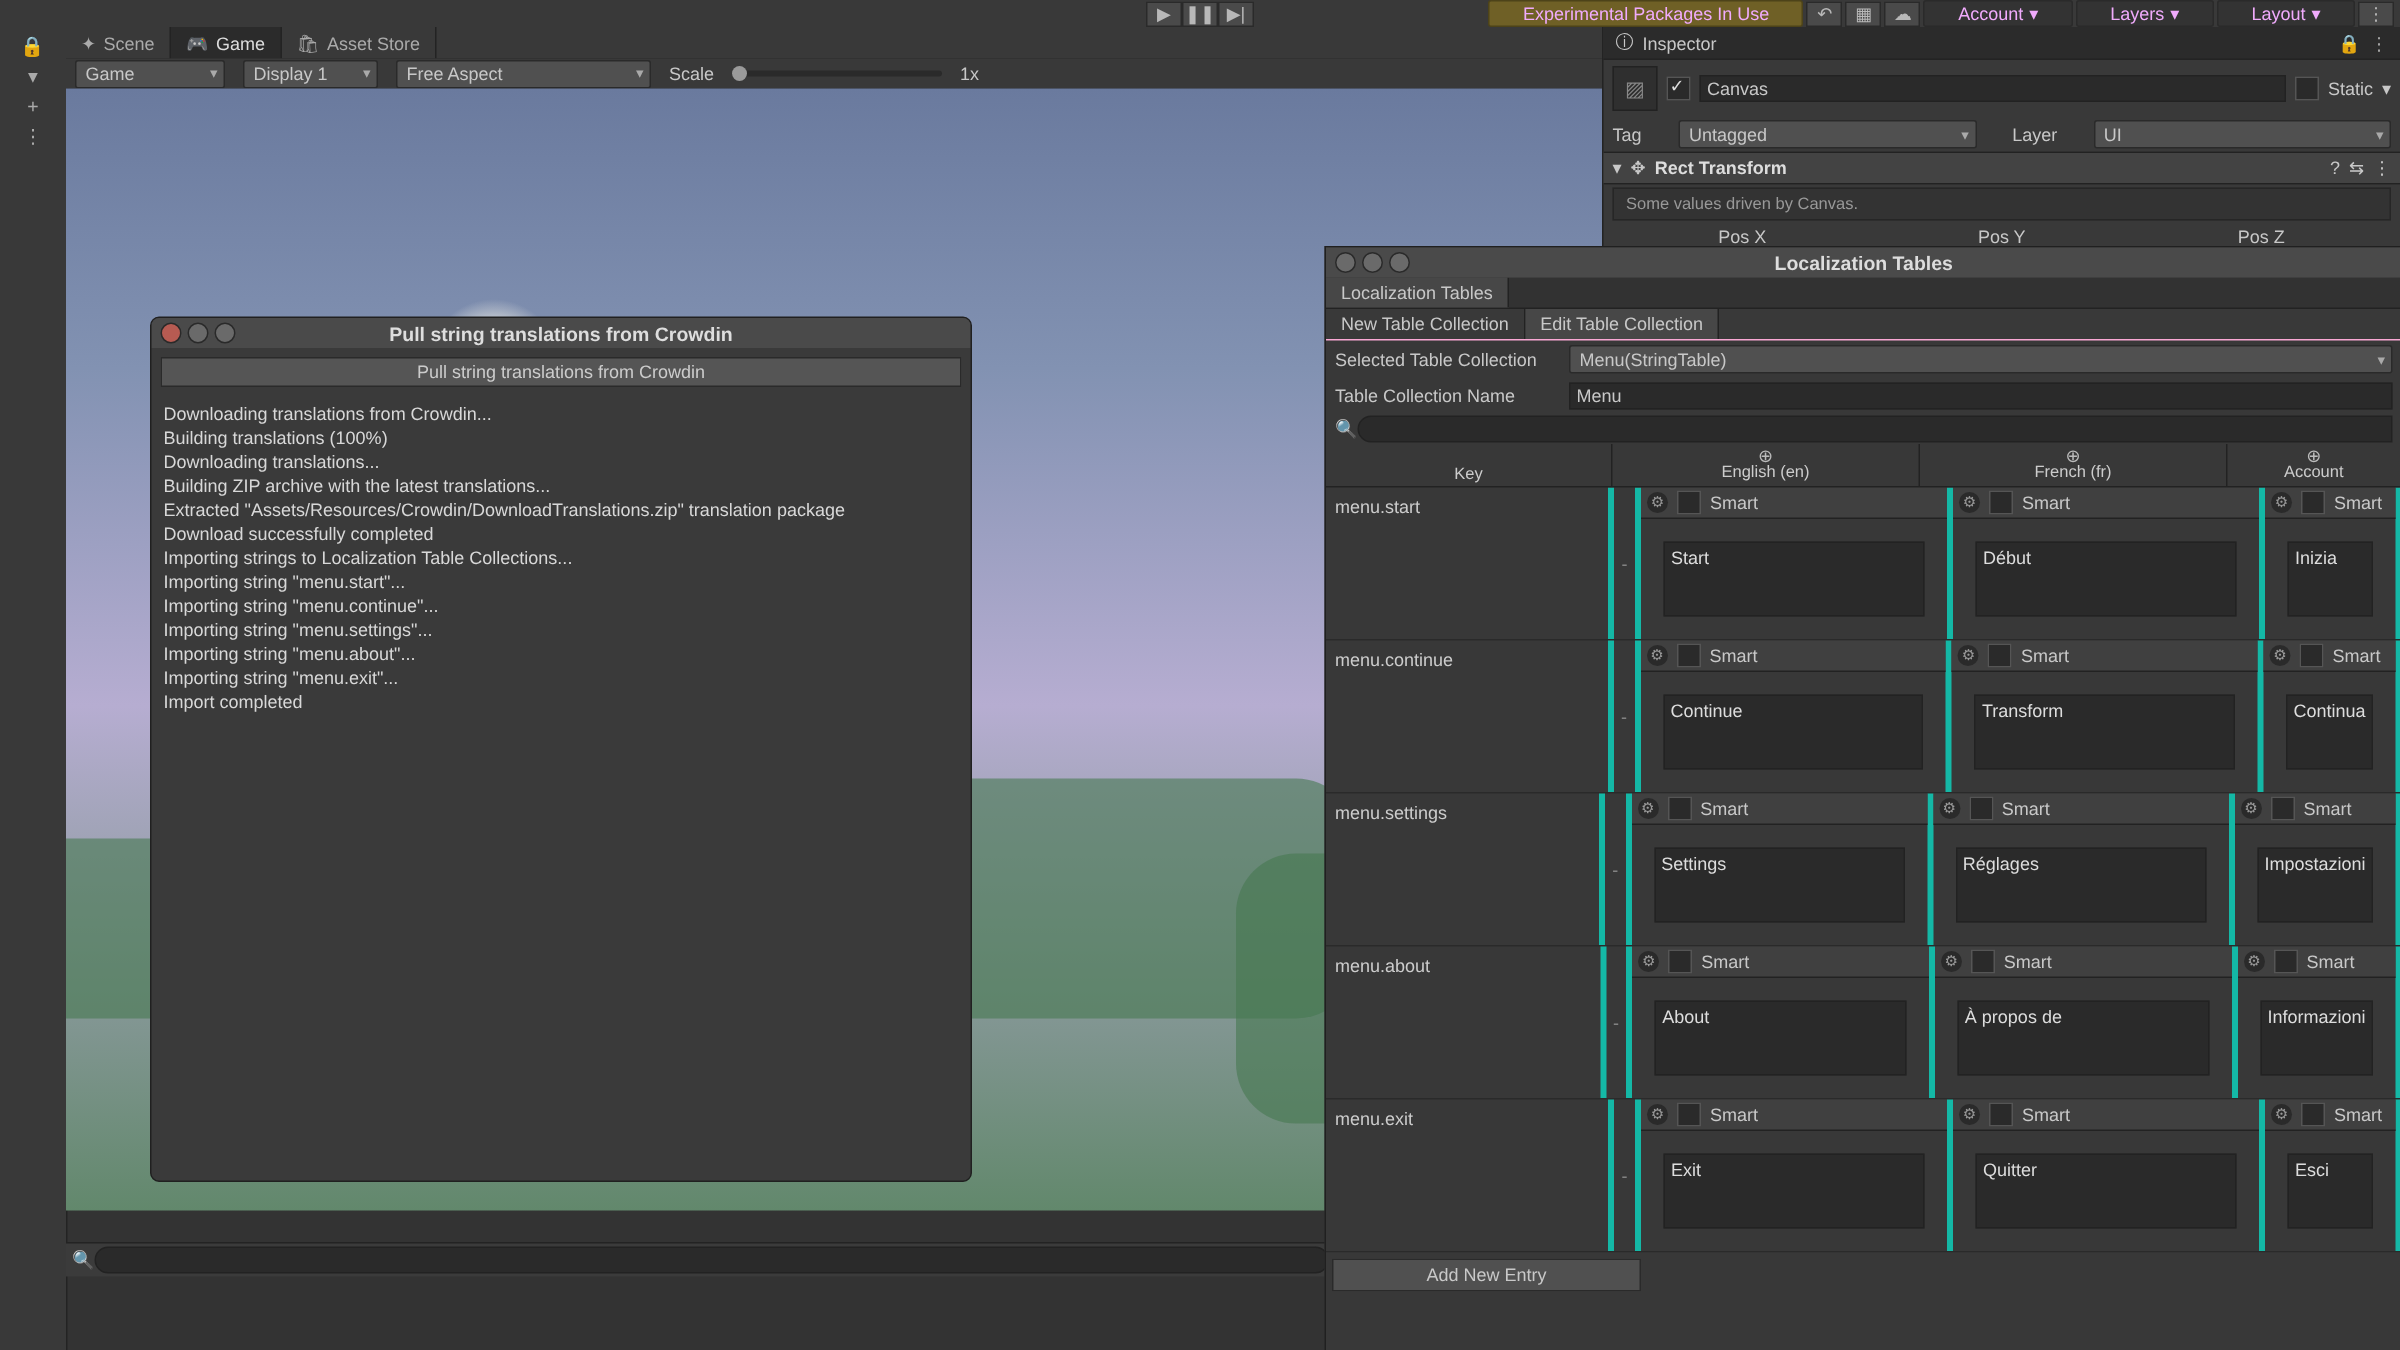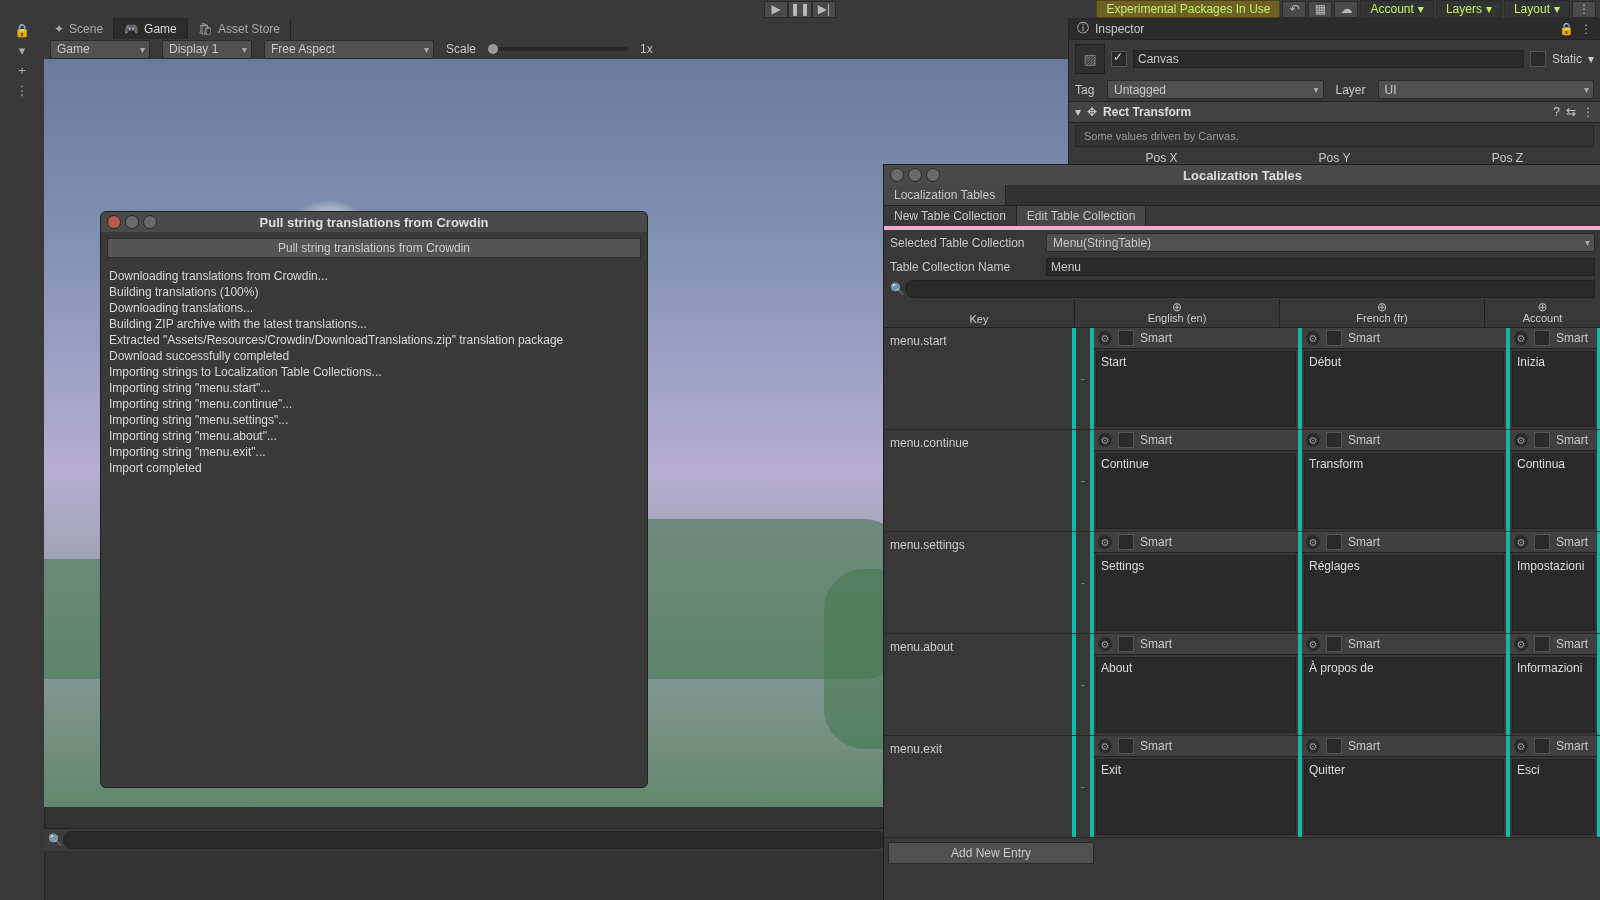--- a/index.html
+++ b/index.html
@@ -1,20 +1,20 @@
 <!DOCTYPE html>
 <html><head>
 <meta charset="utf-8">
 <style>
   html,body{margin:0;padding:0;width:1600px;height:900px;overflow:hidden;background:#333333;font-family:Arial,Helvetica,sans-serif;font-size:12px;color:#c8c8c8;}
   .toolbar{position:absolute;left:0;right:0;display:flex;align-items:center;background:#393939;border-bottom:1px solid #232323;}
   .top-toolbar{top:0;height:18px;justify-content:space-between;padding:0 4px;}
   .top-toolbar .center{position:absolute;left:0;right:0;display:flex;justify-content:center;gap:0;}
   .top-toolbar .right{display:flex;gap:2px;align-items:center;margin-left:auto}
-  .tbtn{background:#4a4a4a;border:1px solid #2a2a2a;color:#bef264;height:16px;padding:0 9px;display:flex;align-items:center;border-radius:2px;}
+  .tbtn{background:#4a4a4a;border:1px solid #2a2a2a;color:#f0abfc;height:16px;padding:0 22px;display:flex;align-items:center;border-radius:2px;}
   .tbtn.accent{background:#6f6026;border-color:#4d4319}
   .tbtn.dark{background:#333;}
   .icon-btn{width:22px;height:15px;background:#4a4a4a;border:1px solid #2a2a2a;display:flex;align-items:center;justify-content:center;color:#b8b8b8}
   .tab-bar{top:18px;height:21px;}
   .tab{padding:0 10px;height:21px;display:flex;align-items:center;gap:5px;border-right:1px solid #232323;color:#aaa}
   .tab.active{background:#2b2b2b;color:#ddd}
   .sub-bar{top:39px;height:20px;padding:0 6px;gap:12px;}
   .dd{background:#505050;border:1px solid #2a2a2a;padding:0 22px 0 6px;height:17px;display:flex;align-items:center;border-radius:2px;position:relative;}
   .dd::after{content:'▾';position:absolute;right:4px;color:#aaa;font-size:10px}
   .slider{width:140px;height:4px;background:#2a2a2a;border-radius:2px;position:relative;}
@@ -33,45 +33,45 @@
   .left-gutter{position:absolute;top:18px;left:0;width:44px;bottom:0;background:#393939;border-right:1px solid #232323}
   .gicon{width:24px;height:16px;margin:4px auto;display:flex;align-items:center;justify-content:center;color:#aaa;font-size:13px}
 
   .right-col{position:absolute;top:18px;right:0;width:531px;bottom:0;background:#393939;border-left:1px solid #232323}
   .insp-tab{height:21px;background:#2b2b2b;display:flex;align-items:center;padding:0 8px;gap:6px;border-bottom:1px solid #232323}
   .insp-header{display:flex;align-items:center;gap:6px;padding:4px 6px}
   .cube-icon{width:28px;height:28px;background:#2f2f2f;border:1px solid #222;display:flex;align-items:center;justify-content:center;color:#888;font-size:14px}
   .cb{width:14px;height:14px;background:#2a2a2a;border:1px solid #555;display:inline-block;position:relative}
   .cb.checked::after{content:'✓';position:absolute;top:-2px;left:1px;color:#ddd;font-size:12px}
   .field{background:#2a2a2a;border:1px solid #222;height:16px;padding:0 4px;display:flex;align-items:center;flex:1}
-  .row{display:flex;align-items:center;gap:6px;padding:2px 6px}
+  .row{display:flex;align-items:center;gap:18px;padding:2px 6px}
   .comp-header{background:#434343;height:20px;display:flex;align-items:center;padding:0 6px;gap:6px;border-top:1px solid #222;border-bottom:1px solid #222}
   .msg-box{background:#333;padding:4px 8px;margin:2px 6px;color:#999;font-size:11px;border:1px solid #262626}
 
   .loc-panel{position:absolute;top:164px;left:883px;width:717px;height:736px;background:#383838;border:1px solid #202020}
   .loc-titlebar{height:20px;background:#4a4a4a;display:flex;align-items:center;position:relative}
   .loc-title{position:absolute;left:0;right:0;text-align:center;font-size:13px;font-weight:bold;color:#ddd}
   .loc-tabs{height:20px;display:flex;background:#323232;border-bottom:1px solid #222}
-  .loc-subtabs{height:20px;display:flex;background:#393939;border-bottom:4px solid #f9a8d4}
+  .loc-subtabs{height:20px;display:flex;background:#393939;border-bottom:1px solid #f9a8d4}
   .lt{padding:0 10px;display:flex;align-items:center;border-right:1px solid #222}
   .lt.active{background:#474747}
   .loc-row{display:flex;align-items:center;gap:8px;padding:3px 6px}
   .search-bar{height:20px;padding:0 6px;display:flex;align-items:center}
   .search-bar .field{border-radius:10px 0 0 10px}
   .table-head{height:28px;display:flex;border-bottom:1px solid #222}
   .th{border-right:1px solid #222;display:flex;flex-direction:column;align-items:center;justify-content:center;font-size:11px;color:#ccc}
   .map-icon{color:#bbb;font-size:12px;line-height:10px}
   .tbody{overflow:auto}
   .trow{display:flex;border-bottom:1px solid #2a2a2a;height:101px}
   .tcell{border-right:4px solid #14b8a6;display:flex;flex-direction:column}
   .keycell{padding:6px;color:#ccc}
   .dash{display:flex;align-items:center;justify-content:center;color:#888}
   .smart-row{height:20px;display:flex;align-items:center;gap:6px;padding:0 4px;background:#404040;border-bottom:1px solid #222}
   .smart-row .gear{width:14px;height:14px;border-radius:50%;background:#2a2a2a;display:flex;align-items:center;justify-content:center;color:#999;font-size:10px}
-  .val-input{flex:1;margin:2px;background:#2a2a2a;border:1px solid #222;padding:3px 4px;color:#ddd}
+  .val-input{flex:1;margin:15px;background:#2a2a2a;border:1px solid #222;padding:3px 4px;color:#ddd}
   .add-entry{margin:4px;height:20px;background:#505050;border:1px solid #2a2a2a;display:flex;align-items:center;justify-content:center}
   .bottom-search{position:absolute;left:44px;top:828px;width:838px;height:22px;display:flex;align-items:center;padding:0 680px 0 4px;background:#3b3b3b;border-top:1px solid #232323}
 </style>
 </head>
 <body>
 
 <div class="toolbar top-toolbar">
   <div class="center">
     <div class="icon-btn">▶</div>
     <div class="icon-btn">❚❚</div>

